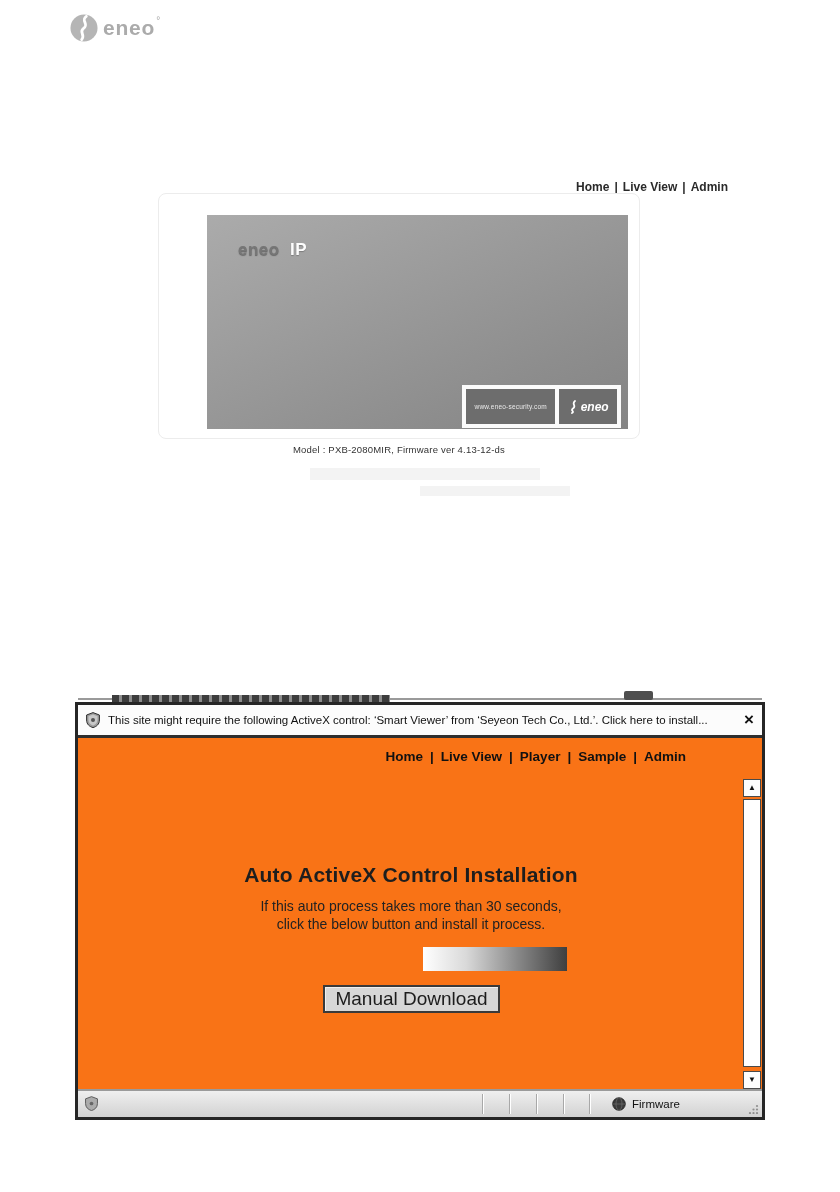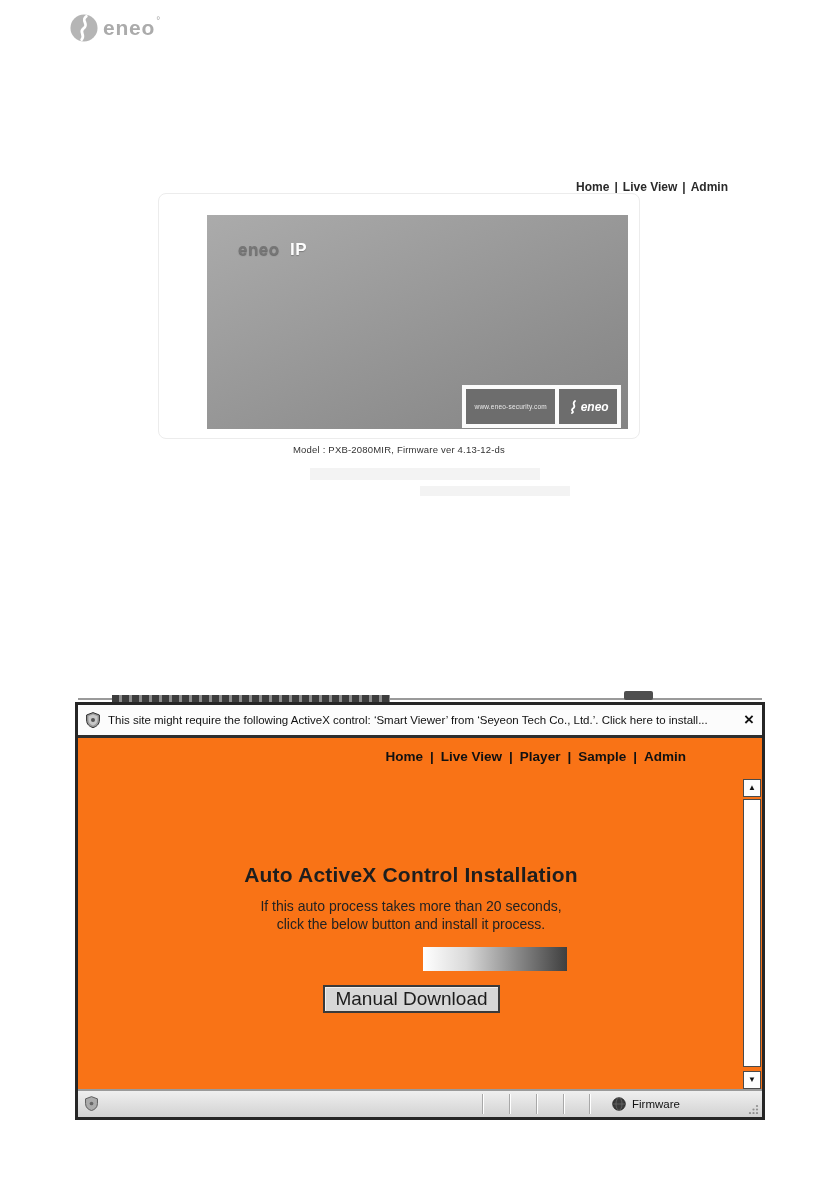--- a/index.html
+++ b/index.html
@@ -138,21 +138,21 @@
         <span class="info-text">This site might require the following ActiveX control: ‘Smart Viewer’ from ‘Seyeon Tech Co., Ltd.’. Click here to install...</span>
         <span class="close-x">×</span>
       </div>
 
       <div class="s2nav">
         <span>Home</span><span class="sep">|</span><span>Live View</span><span class="sep">|</span><span>Player</span><span class="sep">|</span><span>Sample</span><span class="sep">|</span><span>Admin</span>
       </div>
 
       <div class="content-heading">Auto ActiveX Control Installation</div>
       <div class="content-body">
-        <div>If this auto process takes more than 20 seconds,</div>
+        <div>If this auto process takes more than 30 seconds,</div>
         <div>click the below button and install it process.</div>
       </div>
 
       <div class="grad-bar"></div>
 
       <button class="manual-btn">Manual Download</button>
 
       <div class="scrollbar">
         <div class="sb-btn sb-up">▲</div>
         <div class="sb-thumb"></div>

